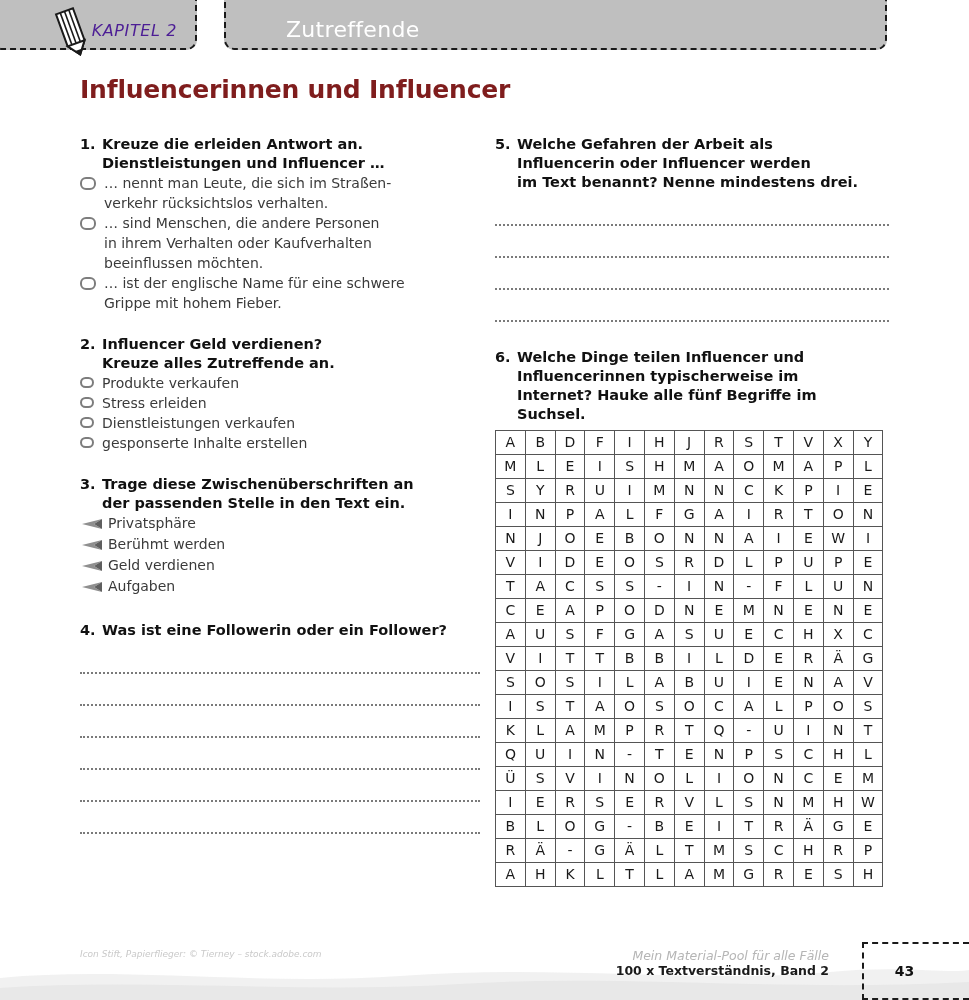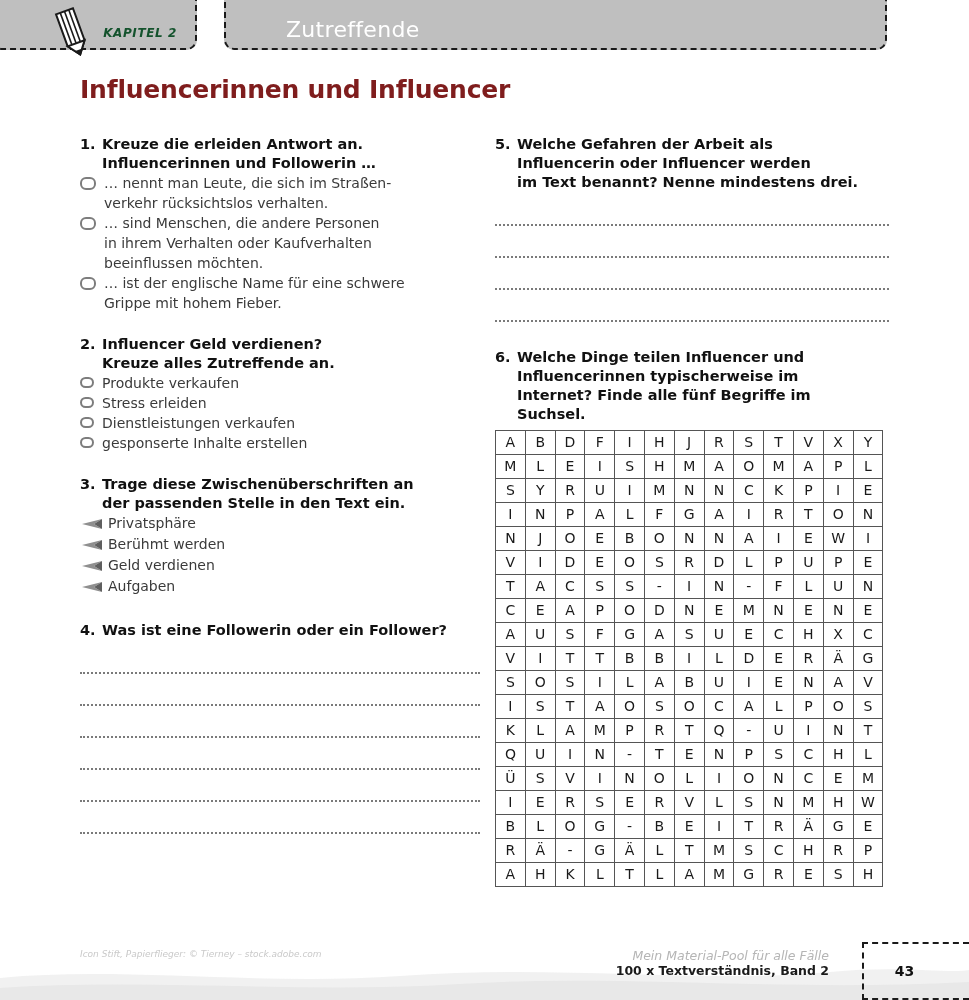--- a/index.html
+++ b/index.html
@@ -34,24 +34,24 @@
     height: 62px;
   }
   .tab-chapter {
     left: -8px;
     width: 205px;
     justify-content: flex-end;
     padding: 0 18px 8px 0;
   }
   .tab-chapter .tab-label {
     font-style: italic;
-    font-weight: 700;
-    font-size: 12px;
+    font-weight: 400;
+    font-size: 16px;
     letter-spacing: 0.6px;
-    color: #14532d;
+    color: #4c1d95;
   }
   .tab-subject {
     left: 224px;
     width: 663px;
     padding: 0 0 6px 60px;
   }
   .tab-subject .tab-label {
     font-size: 22px;
     color: #ffffff;
     letter-spacing: 0.3px;
@@ -208,21 +208,21 @@
 
 <div class="page-title">Influencerinnen und Influencer</div>
 
 <div class="col-left">
 
   <div class="task">
     <div class="task-head">
       <span class="task-num">1.</span>
       <span class="task-lines">
         <div>Kreuze die erleiden Antwort an.</div>
-        <div>Influencerinnen und Followerin …</div>
+        <div>Dienstleistungen und Influencer …</div>
       </span>
     </div>
 
     <div class="opt">
       <span class="cbox cbox-lg"></span>
       <span class="opt-text">
         <div>… nennt man Leute, die sich im Straßen-</div>
         <div>verkehr rücksichtslos verhalten.</div>
       </span>
     </div>
@@ -354,21 +354,21 @@
       <div class="dotline"></div>
     </div>
   </div>
 
   <div class="task" style="margin-top:26px;">
     <div class="task-head">
       <span class="task-num">6.</span>
       <span class="task-lines">
         <div>Welche Dinge teilen Influencer und</div>
         <div>Influencerinnen typischerweise im</div>
-        <div>Internet? Finde alle fünf Begriffe im</div>
+        <div>Internet? Hauke alle fünf Begriffe im</div>
         <div>Suchsel.</div>
       </span>
     </div>
     <table class="grid">
       <tbody>
           <tr>
             <td>A</td>
             <td>B</td>
             <td>D</td>
             <td>F</td>

